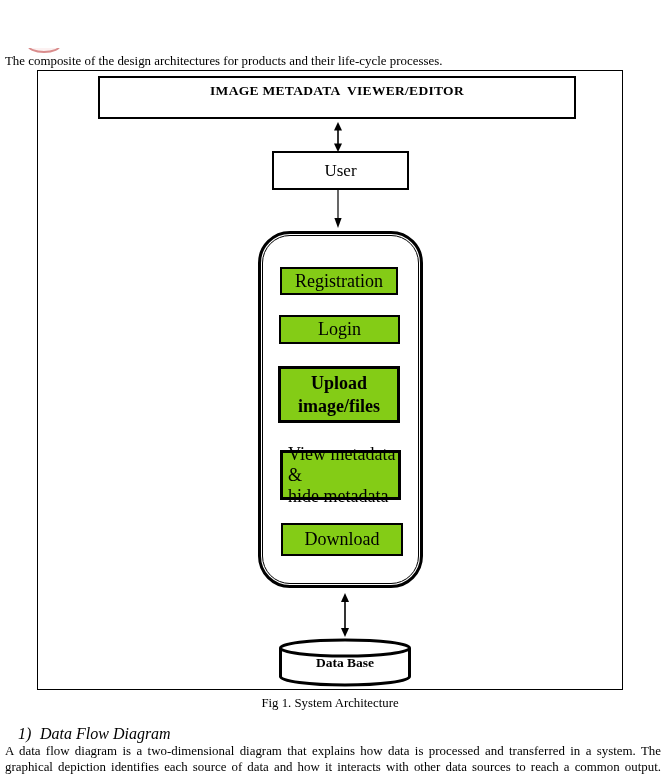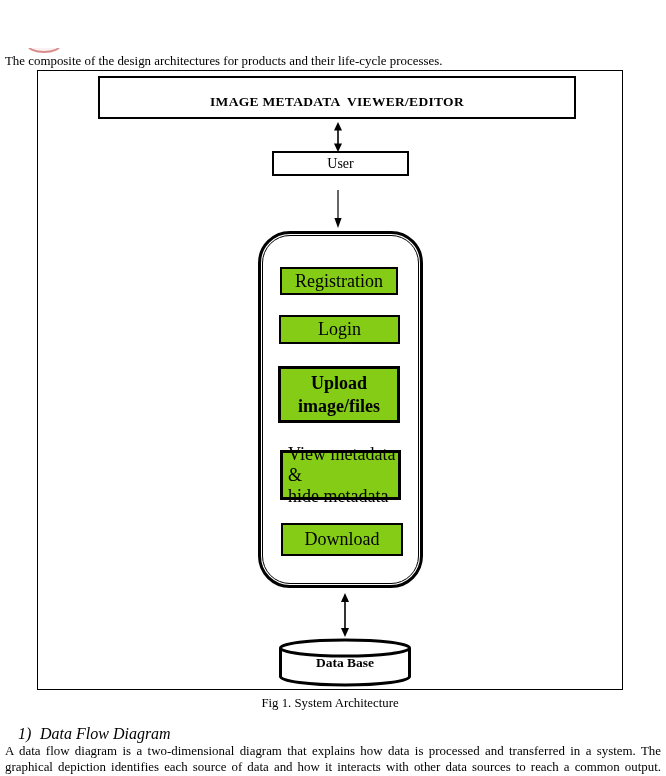--- a/index.html
+++ b/index.html
@@ -5,24 +5,24 @@
   html,body{margin:0;padding:0;background:#fff;}
   #page{position:relative;width:666px;height:776px;background:#fff;overflow:hidden;
         font-family:"Liberation Serif",serif;color:#000;margin-top:48px;}
   .abs{position:absolute;box-sizing:border-box;}
   
   .red-frag{left:27px;top:-11px;width:34px;height:16px;border:2.5px solid #d98c8c;
             border-radius:50%;background:#fcf1f1;}
   .top-caption{left:5px;top:6px;width:655px;font-size:12.9px;line-height:15px;}
   .frame{left:37px;top:22px;width:586px;height:620px;border:1.2px solid #000;}
   .titlebox{left:98px;top:28px;width:478px;height:43px;border:2.5px solid #000;
-            text-align:center;padding-top:16px;font-weight:bold;font-size:13.5px;
+            text-align:center;padding-top:5px;font-weight:bold;font-size:13.5px;
             letter-spacing:.3px;white-space:pre;}
-  .userbox{left:272px;top:103px;width:137px;height:25px;border:2.5px solid #000;
-           display:flex;align-items:center;justify-content:center;font-size:14px;}
+  .userbox{left:272px;top:103px;width:137px;height:39px;border:2.5px solid #000;
+           display:flex;align-items:center;justify-content:center;font-size:17px;}
   .phone{left:258px;top:183px;width:165px;height:357px;border:3px solid #000;border-radius:32px;}
   .phone-inner{position:absolute;left:1px;top:1px;right:1px;bottom:1px;
                border:1.5px solid #000;border-radius:28px;}
   .fbox{border:2.5px solid #000;display:flex;flex-direction:column;align-items:center;
         justify-content:center;font-size:18px;text-align:center;line-height:23px;background:#84cc16;}
   .reg{left:280px;top:219px;width:118px;height:28px;}
   .login{left:279px;top:267px;width:121px;height:29px;}
   .upload{left:278px;top:318px;width:122px;height:57px;border-width:3px;font-weight:bold;}
   .view{left:280px;top:402px;width:121px;height:50px;border-width:3px;align-items:flex-start;
         padding-left:5px;line-height:21px;justify-content:center;text-align:left;}

